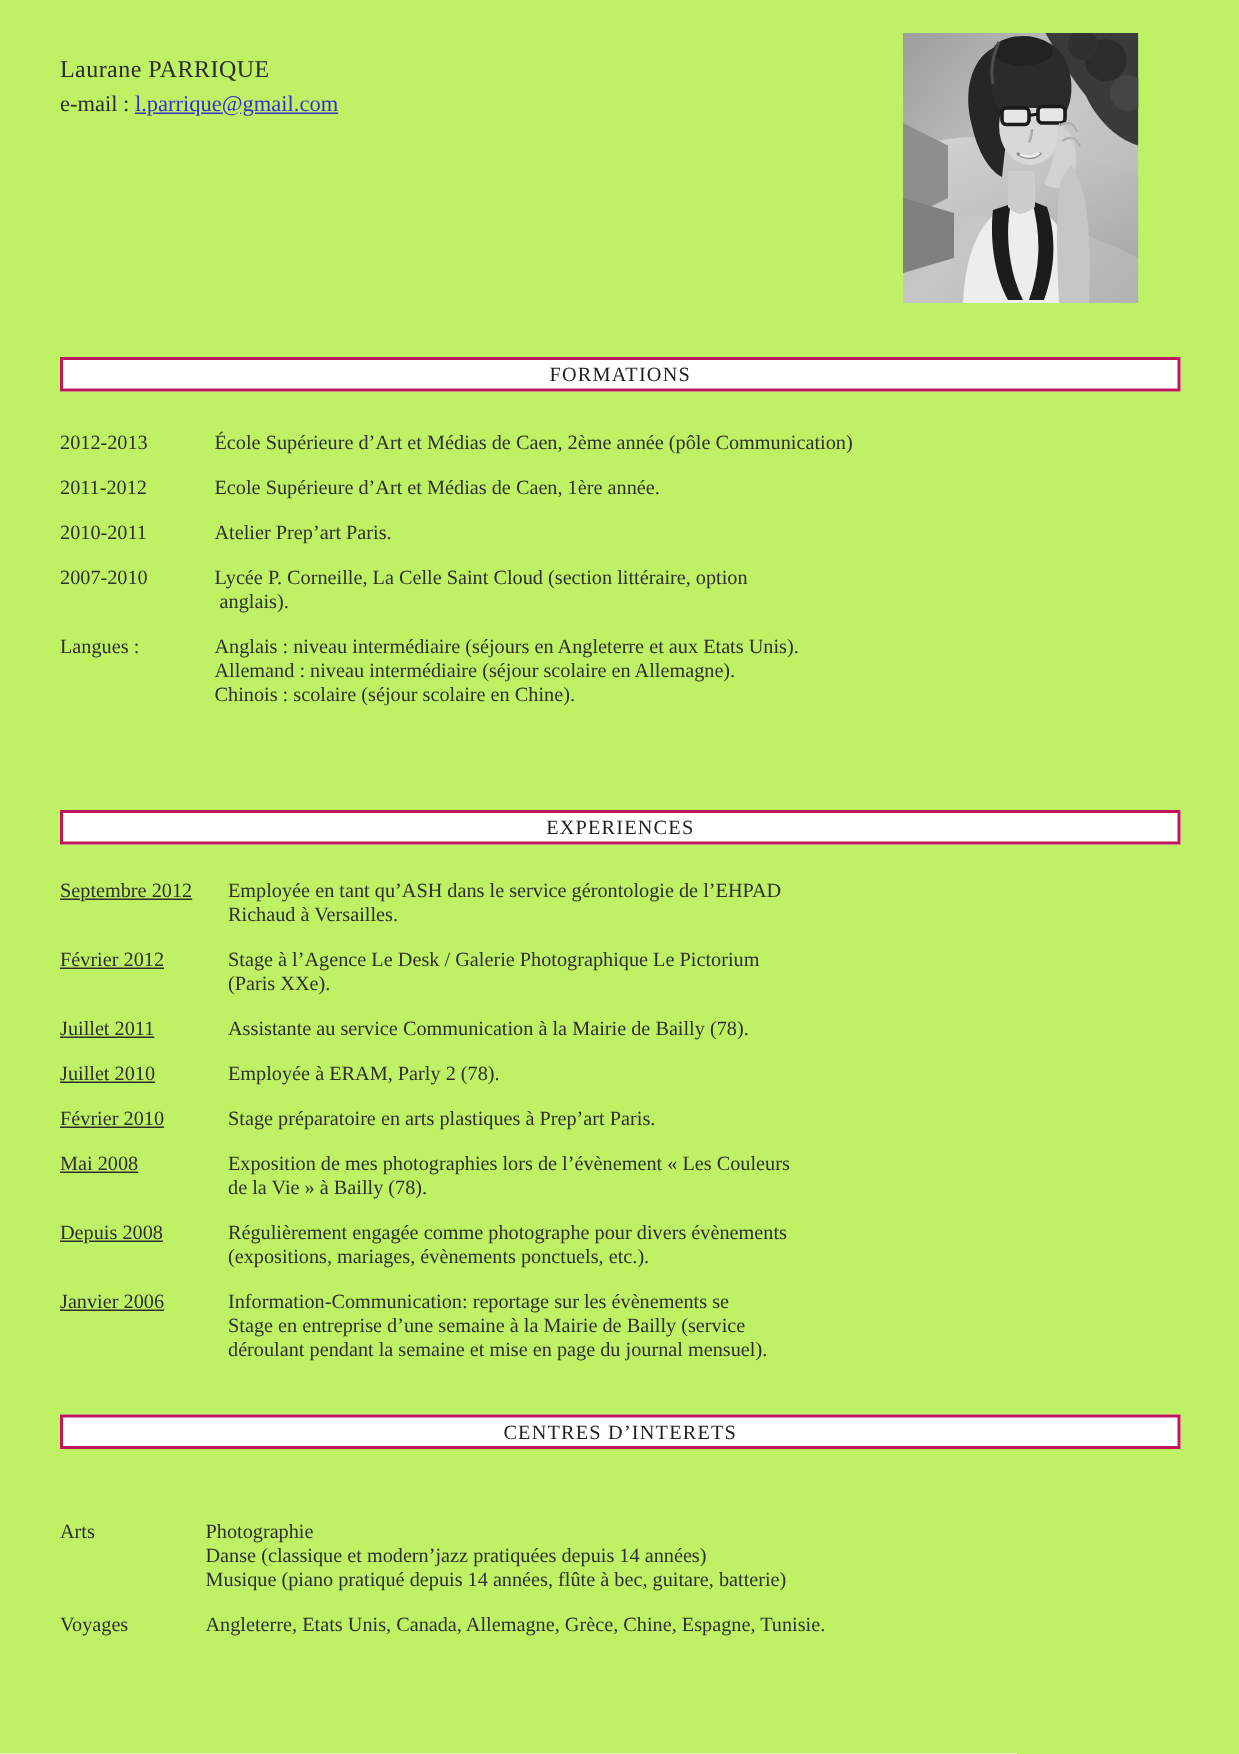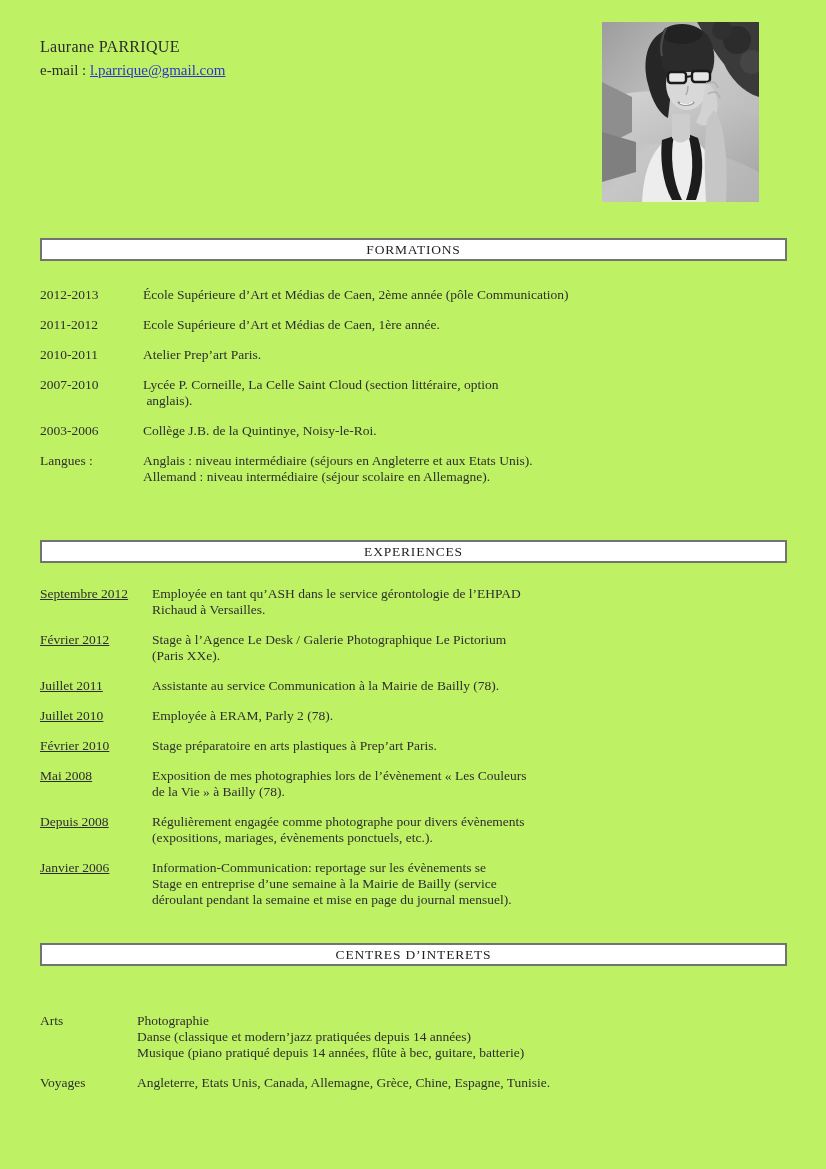--- a/index.html
+++ b/index.html
@@ -29,21 +29,21 @@
   
   .photo {
     position: absolute; left: 602px; top: 22px;
     width: 157px; height: 180px; overflow: hidden;
   }
   .photo svg { display: block; }
 
   
   .section-box {
     position: absolute; left: 40px; width: 747px; height: 23px;
-    border: 2px solid #737373;
+    border: 2px solid #be185d;
     display: flex; align-items: center; justify-content: center;
     background: #ffffff;
   }
   .section-title {
     font-size: 13.5px; letter-spacing: 0.8px; color: #1f1f1f;
   }
   #box-formations  { top: 238px; }
   #box-experiences { top: 540px; }
   #box-interets    { top: 943px; }
 
@@ -154,30 +154,25 @@
         </div>
       </div>
       <div class="entry">
         <div class="entry-date">2007-2010</div>
         <div class="entry-desc">
           <div class="entry-line">Lycée P. Corneille, La Celle Saint Cloud (section littéraire, option</div>
           <div class="entry-line"> anglais).</div>
         </div>
       </div>
       <div class="entry">
-        <div class="entry-date">2003-2006</div>
-        <div class="entry-desc">
-          <div class="entry-line">Collège J.B. de la Quintinye, Noisy-le-Roi.</div>
-        </div>
-      </div>
-      <div class="entry">
         <div class="entry-date">Langues :</div>
         <div class="entry-desc">
           <div class="entry-line">Anglais : niveau intermédiaire (séjours en Angleterre et aux Etats Unis).</div>
           <div class="entry-line">Allemand : niveau intermédiaire (séjour scolaire en Allemagne).</div>
+          <div class="entry-line">Chinois : scolaire (séjour scolaire en Chine).</div>
         </div>
       </div>
     </div>
   <div class="entries" id="list-experiences">
       <div class="entry">
         <div class="entry-date">Septembre 2012</div>
         <div class="entry-desc">
           <div class="entry-line">Employée en tant qu’ASH dans le service gérontologie de l’EHPAD</div>
           <div class="entry-line">Richaud à Versailles.</div>
         </div>

